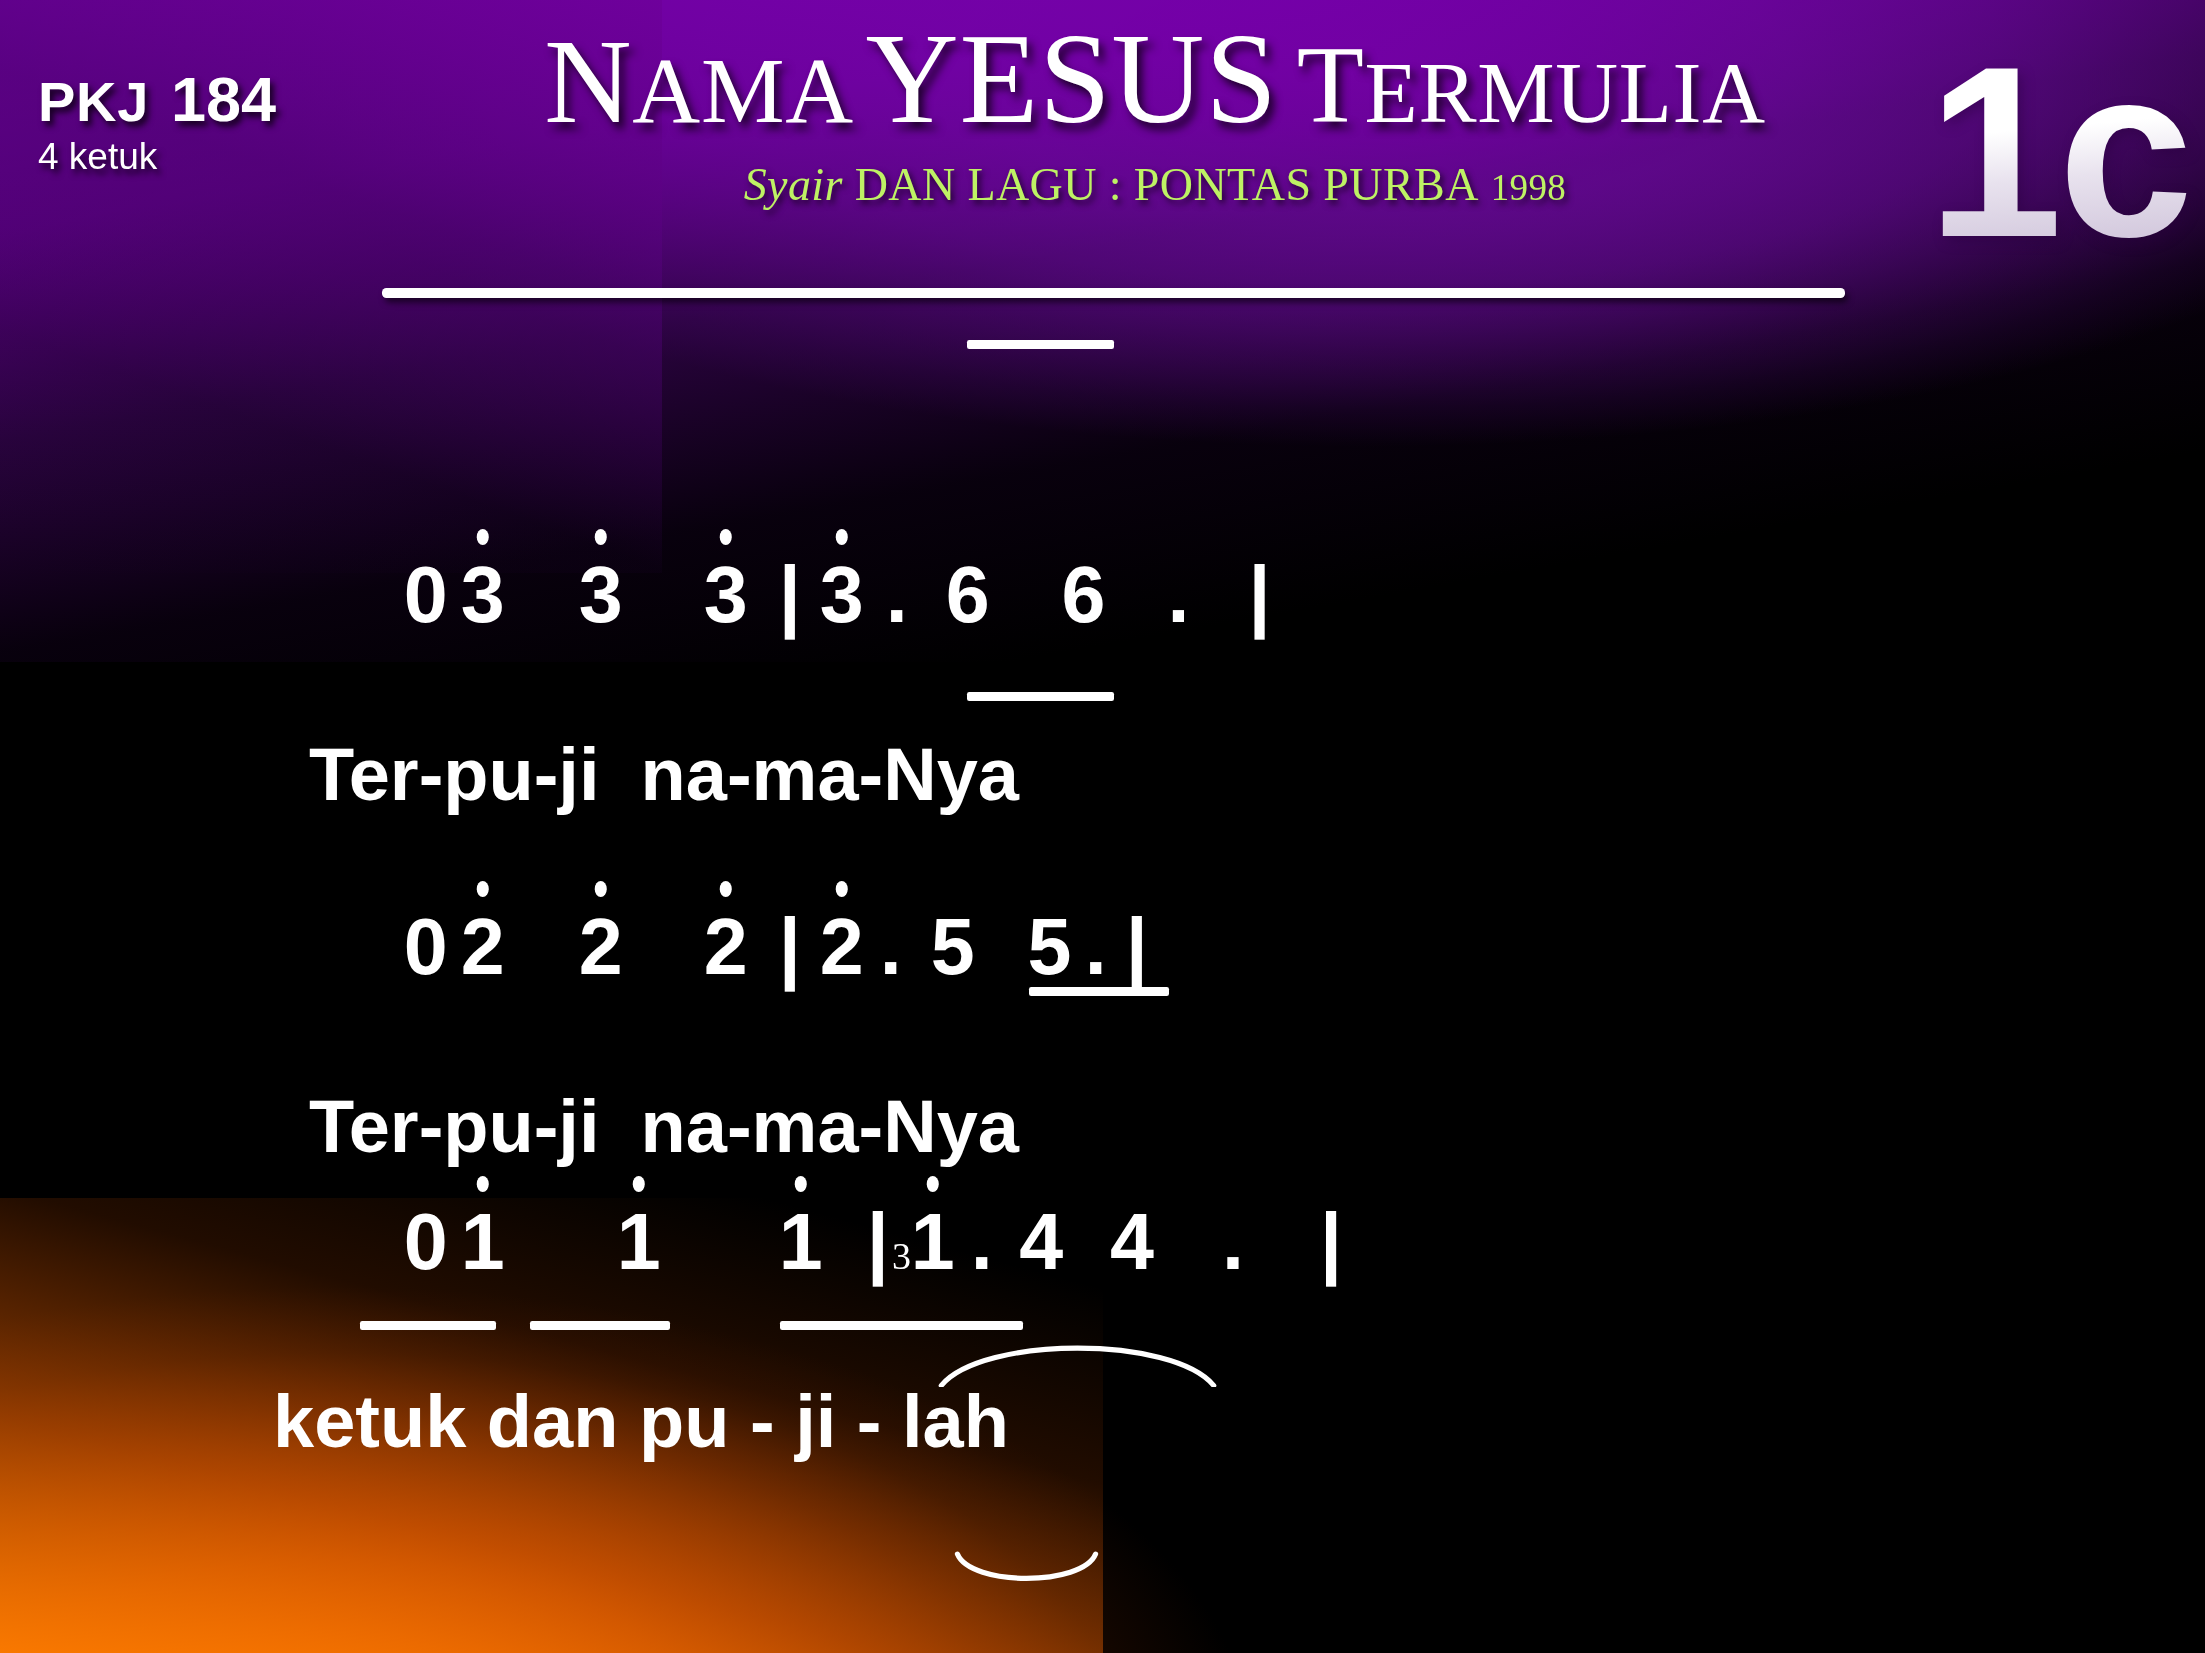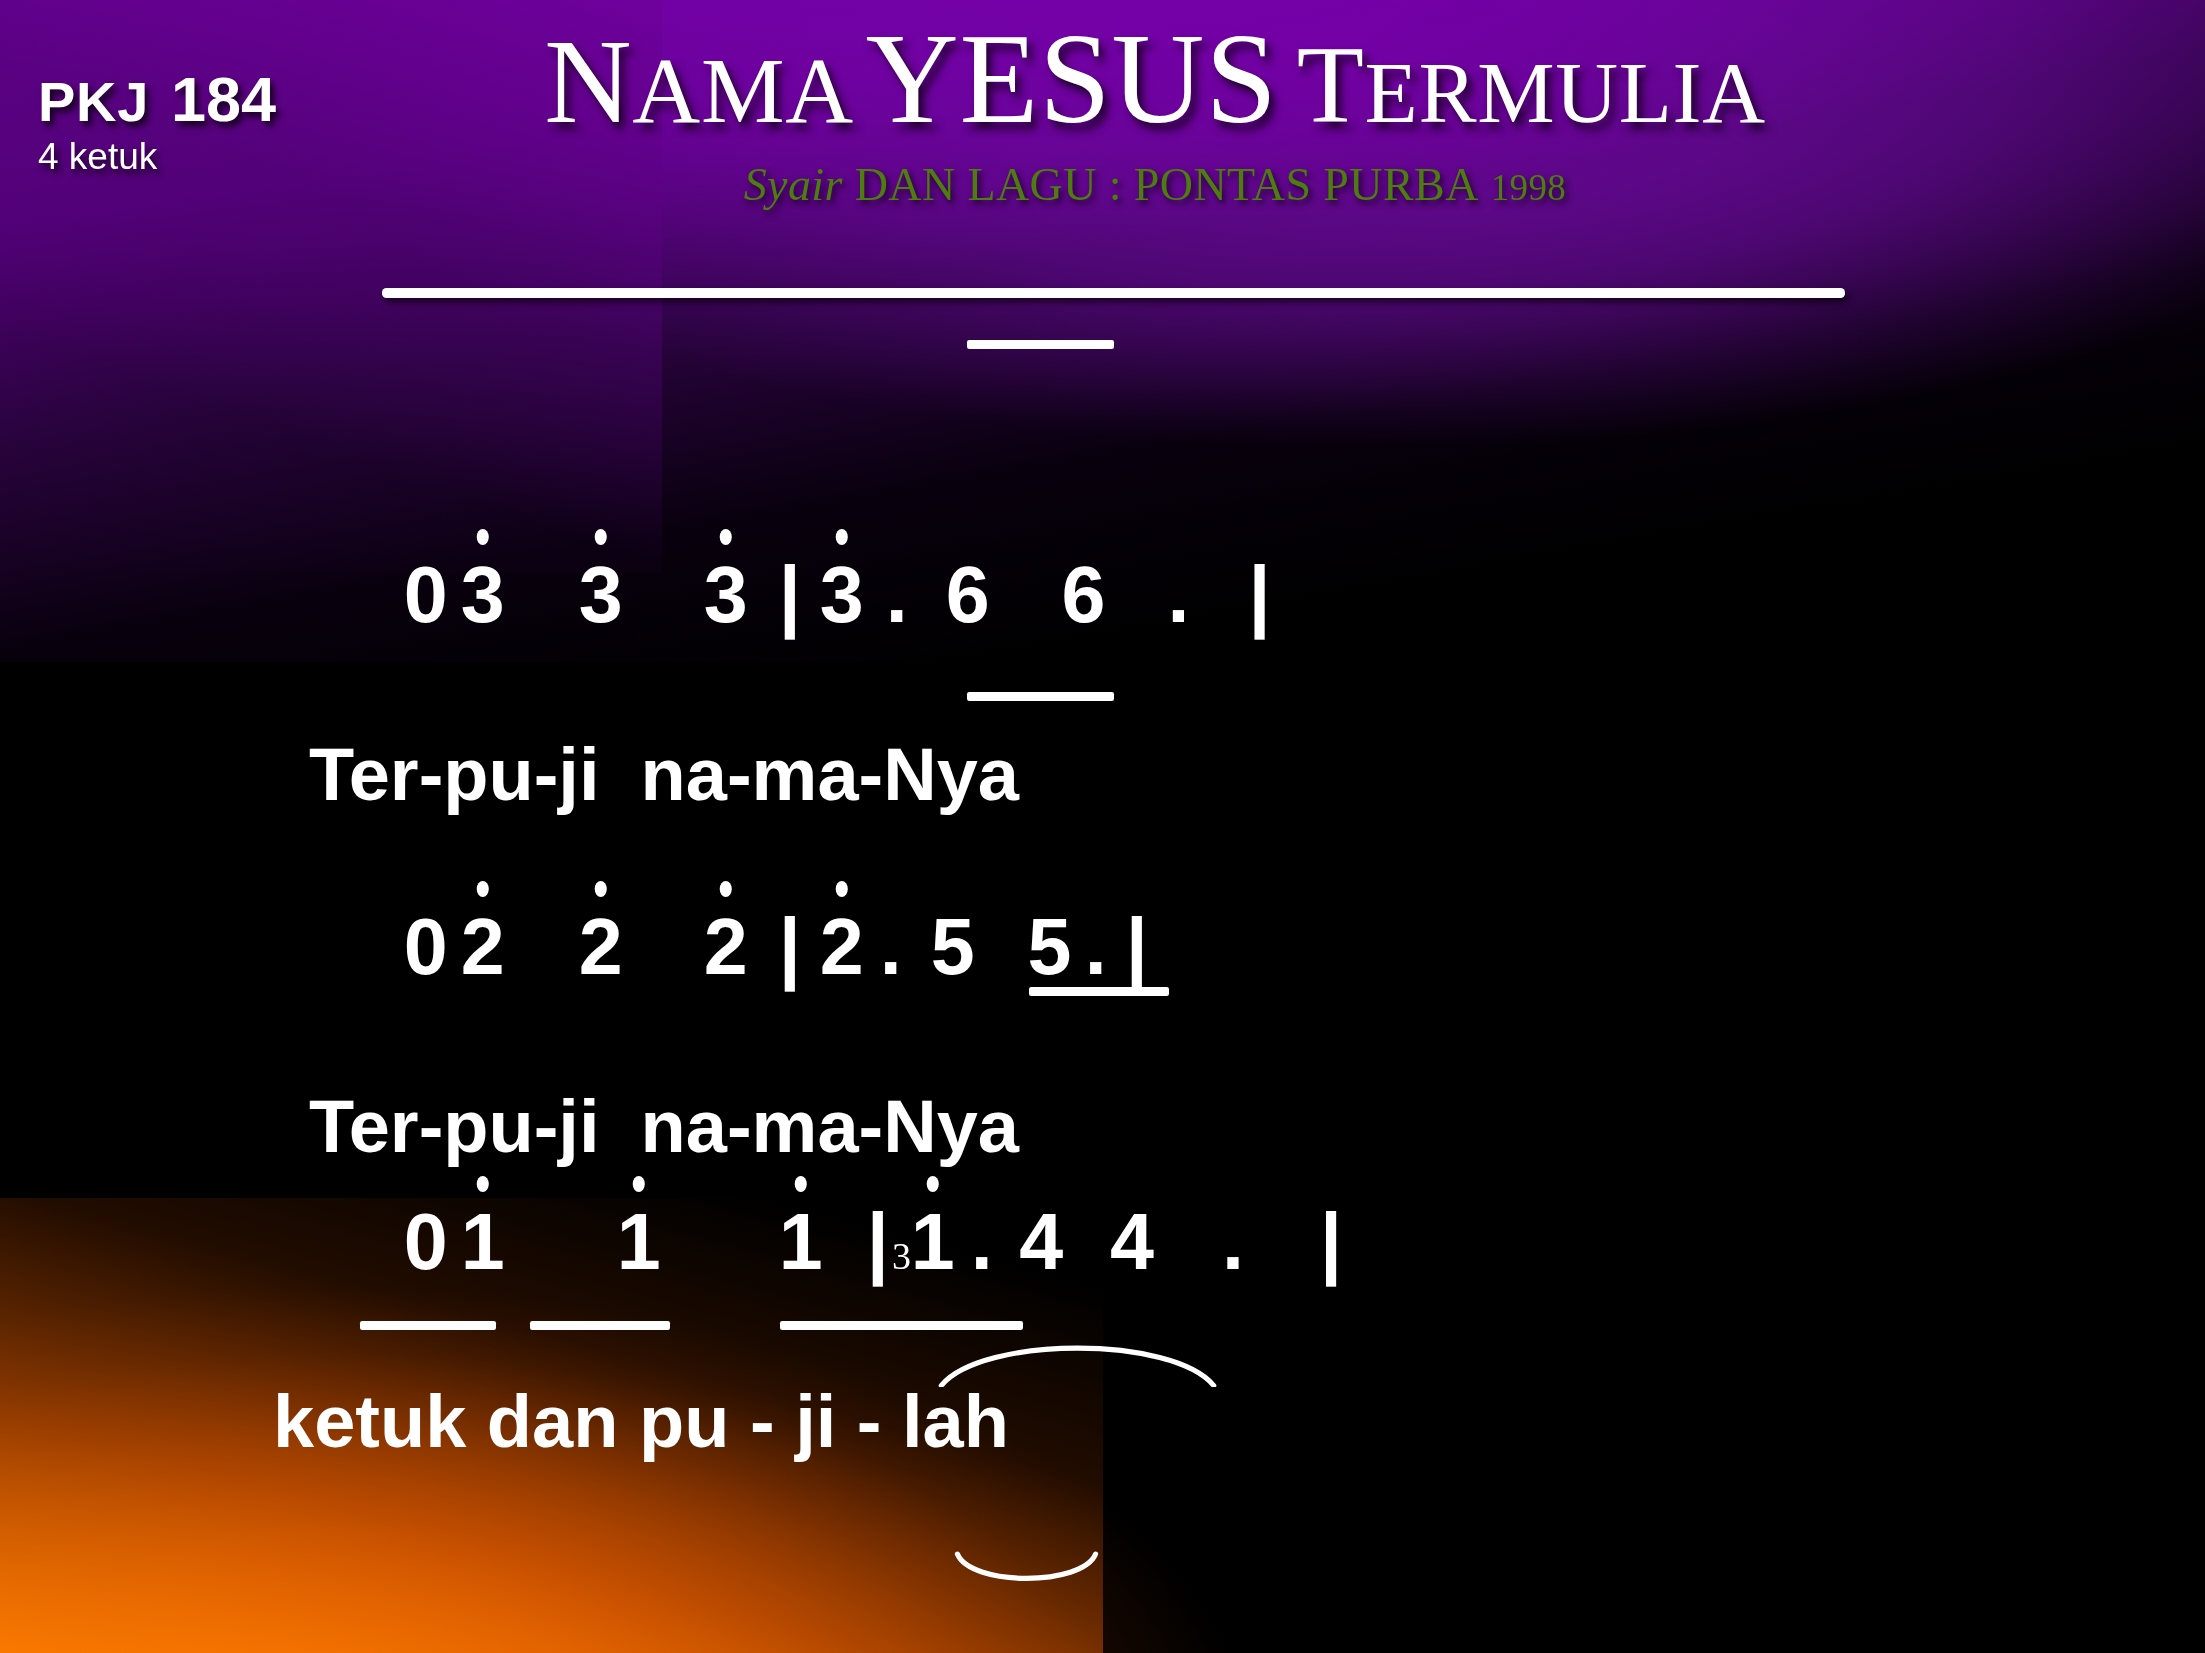--- a/index.html
+++ b/index.html
@@ -103,21 +103,21 @@
   }
   .song-title .t1 { font-size: 94px; }
   .song-title .t1 .cap { font-size: 121px; }
   .song-title .t2 { font-size: 129px; margin-left: 11.8px; }
   .song-title .t2 .cap { font-size: 129px; }
   .song-title .t3 { font-size: 87px; margin-left: 19px; }
   .song-title .t3 .cap { font-size: 110px; }
 
   .credit {
     font-family: "Liberation Serif", "DejaVu Serif", serif;
-    color: #4d7c0f;
+    color: #bef264;
     font-size: 46px;
     font-style: italic;
     text-shadow: 2.9px 4.4px 5.9px rgba(0,0,0,0.7);
     margin-top: 13.2px;
     white-space: nowrap;
     letter-spacing: 0.4px;
   }
   .credit .sc { font-style: normal; }
   .credit .yr { font-size: 37px; font-style: normal; }
 
@@ -226,20 +226,21 @@
         <span class="t1"><span class="cap">N</span><span>AMA</span></span><span class="t2"><span class="cap">Y</span><span>ESUS</span></span><span class="t3"><span class="cap">T</span><span>ERMULIA</span></span>
       </div>
       <div class="credit">
         <span class="sc"><span style="font-style: italic;">Syair</span><span> DAN LAGU : PONTAS PURBA</span></span>
         <span class="yr">1998</span>
       </div>
     </div>
 
     <div class="rule"></div>
 
+    <div class="verse-badge">1c</div>
   </div>
 
   <div class="staff" style="top:397px;">
     <div class="notes" style="margin-left:272px;">
       <span class="beam" style="left:695px; top:-57px; width:147px;"></span>
       <span class="note">0</span><span class="nsp" style="width:13.2px"></span><span class="note hi">3</span><span class="nsp" style="width:74px"></span><span class="note hi">3</span><span class="nsp" style="width:81px"></span><span class="note hi">3</span><span class="nsp" style="width:31px"></span><span class="note">|</span><span class="nsp" style="width:19px"></span><span class="note hi">3</span><span class="nsp" style="width:22px"></span><span class="note">.</span><span class="nsp" style="width:38px"></span><span class="note">6</span><span class="nsp" style="width:72px"></span><span class="note">6</span><span class="nsp" style="width:62px"></span><span class="note">.</span><span class="nsp" style="width:59px"></span><span class="note">|</span>
     </div>
     <div class="lyrics" style="margin-left:309px; margin-top:25px;">Ter-pu-ji  na-ma-Nya</div>
   </div>
 

